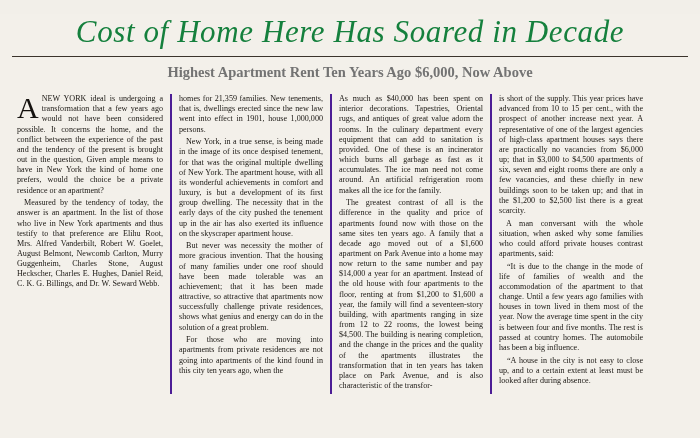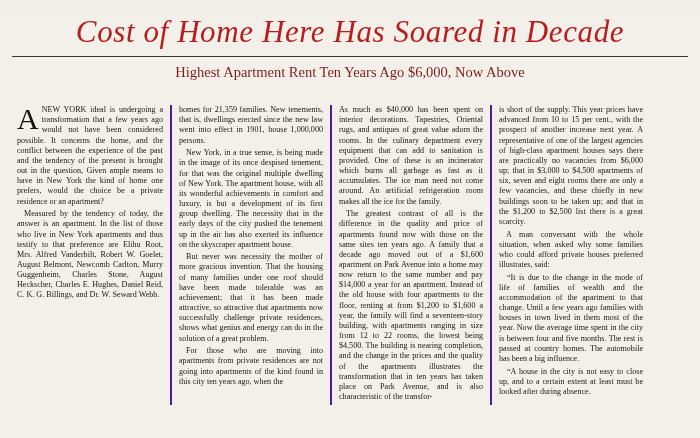--- a/index.html
+++ b/index.html
@@ -23,37 +23,37 @@
     box-sizing: border-box;
   }
   .headline {
     font-family: "Liberation Serif", serif;
     font-style: italic;
     font-weight: normal;
     font-size: 31px;
     letter-spacing: 0.6px;
     text-align: center;
     margin: 14px 10px 6px 10px;
-    color: #b91c1c;
+    color: #15803d;
     white-space: nowrap;
   }
   .rule {
     border: none;
     border-top: 1px solid #3b342c;
     margin: 2px 12px 6px 12px;
     height: 0;
   }
   .subhead {
     font-family: "Liberation Serif", serif;
-    font-weight: normal;
+    font-weight: bold;
     font-size: 14.5px;
     line-height: 1.32;
     text-align: center;
-    margin: 4px 40px 23px 40px;
-    color: #7f1d1d;
+    margin: 4px 40px 12px 40px;
+    color: #737373;
   }
   .subhead .line {
     display: block;
     white-space: nowrap;
   }
   .columns {
     display: flex;
     gap: 0;
     margin: 4px 10px 0 10px;
     align-items: flex-start;
@@ -124,19 +124,19 @@
       <p>For those who are moving into apartments from private residences are not going into apartments of the kind found in this city ten years ago, when the</p>
     </div>
 
     <div class="col">
       <p class="noindent">As much as $40,000 has been spent on interior decorations. Tapestries, Oriental rugs, and antiques of great value adorn the rooms. In the culinary department every equipment that can add to sanitation is provided. One of these is an incinerator which burns all garbage as fast as it accumulates. The ice man need not come around. An artificial refrigeration room makes all the ice for the family.</p>
       <p>The greatest contrast of all is the difference in the quality and price of apartments found now with those on the same sites ten years ago. A family that a decade ago moved out of a $1,600 apartment on Park Avenue into a home may now return to the same number and pay $14,000 a year for an apartment. Instead of the old house with four apartments to the floor, renting at from $1,200 to $1,600 a year, the family will find a seventeen-story building, with apartments ranging in size from 12 to 22 rooms, the lowest being $4,500. The building is nearing completion, and the change in the prices and the quality of the apartments illustrates the transformation that in ten years has taken place on Park Avenue, and is also characteristic of the transfor-</p>
     </div>
 
     <div class="col">
       <p class="noindent">is short of the supply. This year prices have advanced from 10 to 15 per cent., with the prospect of another increase next year. A representative of one of the largest agencies of high-class apartment houses says there are practically no vacancies from $6,000 up; that in $3,000 to $4,500 apartments of six, seven and eight rooms there are only a few vacancies, and these chiefly in new buildings soon to be taken up; and that in the $1,200 to $2,500 list there is a great scarcity.</p>
-      <p>A man conversant with the whole situation, when asked why some families who could afford private houses preferred illustrates, said:</p>
+      <p>A man conversant with the whole situation, when asked why some families who could afford private houses contrast apartments, said:</p>
       <p class="quote">“It is due to the change in the mode of life of families of wealth and the accommodation of the apartment to that change. Until a few years ago families with houses in town lived in them most of the year. Now the average time spent in the city is between four and five months. The rest is passed at country homes. The automobile has been a big influence.</p>
       <p class="quote">“A house in the city is not easy to close up, and to a certain extent at least must be looked after during absence.</p>
     </div>
 
   </div>
 </div>
 
 </body></html>

